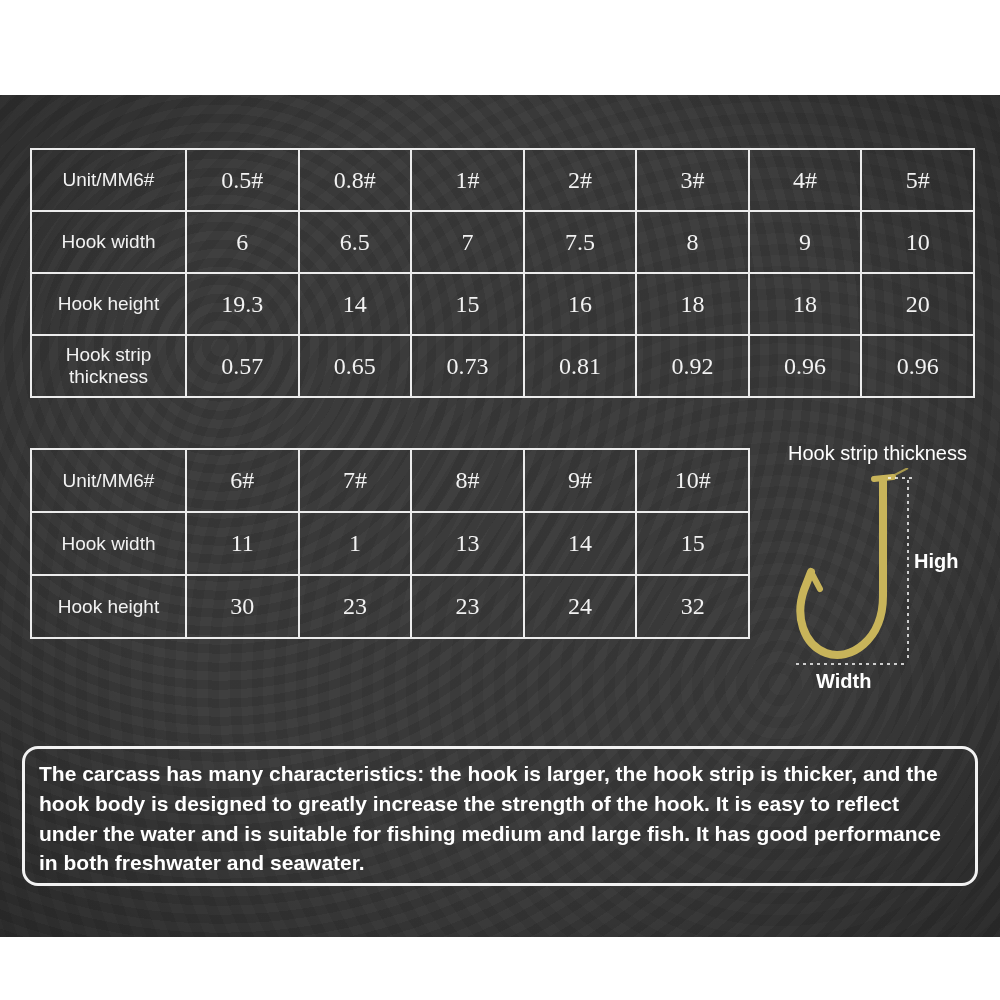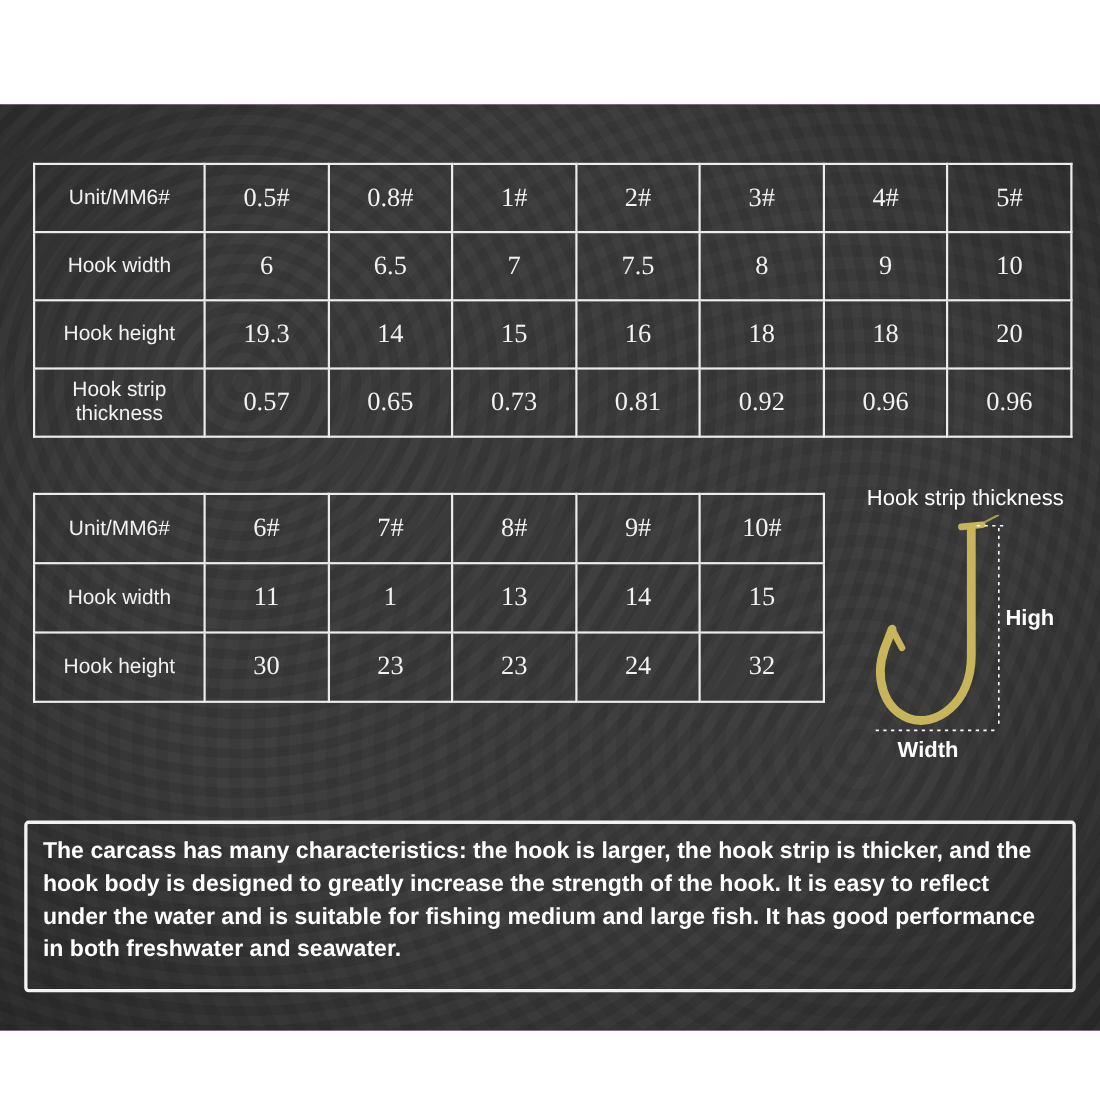--- a/index.html
+++ b/index.html
@@ -1,17 +1,17 @@
 <!DOCTYPE html>
 <html><head>
 <meta charset="utf-8">
 <style>
   html,body{margin:0;padding:0;}
   body{width:1000px;height:1000px;font-family:"Liberation Sans",sans-serif;}
-  .canvas{position:relative;width:1000px;height:1000px;background:#a21caf;overflow:hidden;}
+  .canvas{position:relative;width:1000px;height:1000px;background:#ec4899;overflow:hidden;}
   .dark-bg{
     position:absolute;left:0;top:95px;width:1000px;height:842px;
     background-color:#3a3a3a;
     background-image:
       radial-gradient(ellipse at 50% 45%, rgba(0,0,0,0) 55%, rgba(0,0,0,0.28) 100%),
       repeating-radial-gradient(circle at 22% 30%, rgba(255,255,255,0.015) 0 9px, rgba(0,0,0,0.05) 9px 18px),
       repeating-radial-gradient(circle at 78% 70%, rgba(255,255,255,0.012) 0 11px, rgba(0,0,0,0.04) 11px 22px);
   }
   table.spec{position:absolute;border-collapse:collapse;table-layout:fixed;color:#f2f2f2;}
   table.spec td{border:2px solid #ececec;text-align:center;vertical-align:middle;padding:2px 4px;}
@@ -23,22 +23,22 @@
   .t2 tr{height:63px;}
   .c-lab{width:155px;}
   .hook-label-top{
     position:absolute;left:770px;top:442px;width:215px;text-align:center;
     color:#ffffff;font-size:20px;
   }
   .hook-svg{position:absolute;left:788px;top:468px;width:200px;height:230px;}
   .hook-svg text{fill:#ffffff;font-family:"Liberation Sans",sans-serif;font-size:19px;}
   .hook-svg text.bold{font-weight:bold;font-size:20px;}
   .desc-box{
-    position:absolute;left:22px;top:746px;width:956px;height:156px;
-    border:3px solid #f2f2f2;border-radius:4px;
+    position:absolute;left:22px;top:746px;width:956px;height:140px;
+    border:3px solid #f2f2f2;border-radius:16px;
     color:#ffffff;font-size:21px;font-weight:bold;line-height:1.42;
     padding:10px 14px;box-sizing:border-box;
   }
   .band-top{position:absolute;left:0;top:0;width:1000px;height:95px;background:#ffffff;}
   .band-bottom{position:absolute;left:0;top:937px;width:1000px;height:63px;background:#ffffff;}
 </style>
 </head>
 <body>
 
 <div class="canvas">

